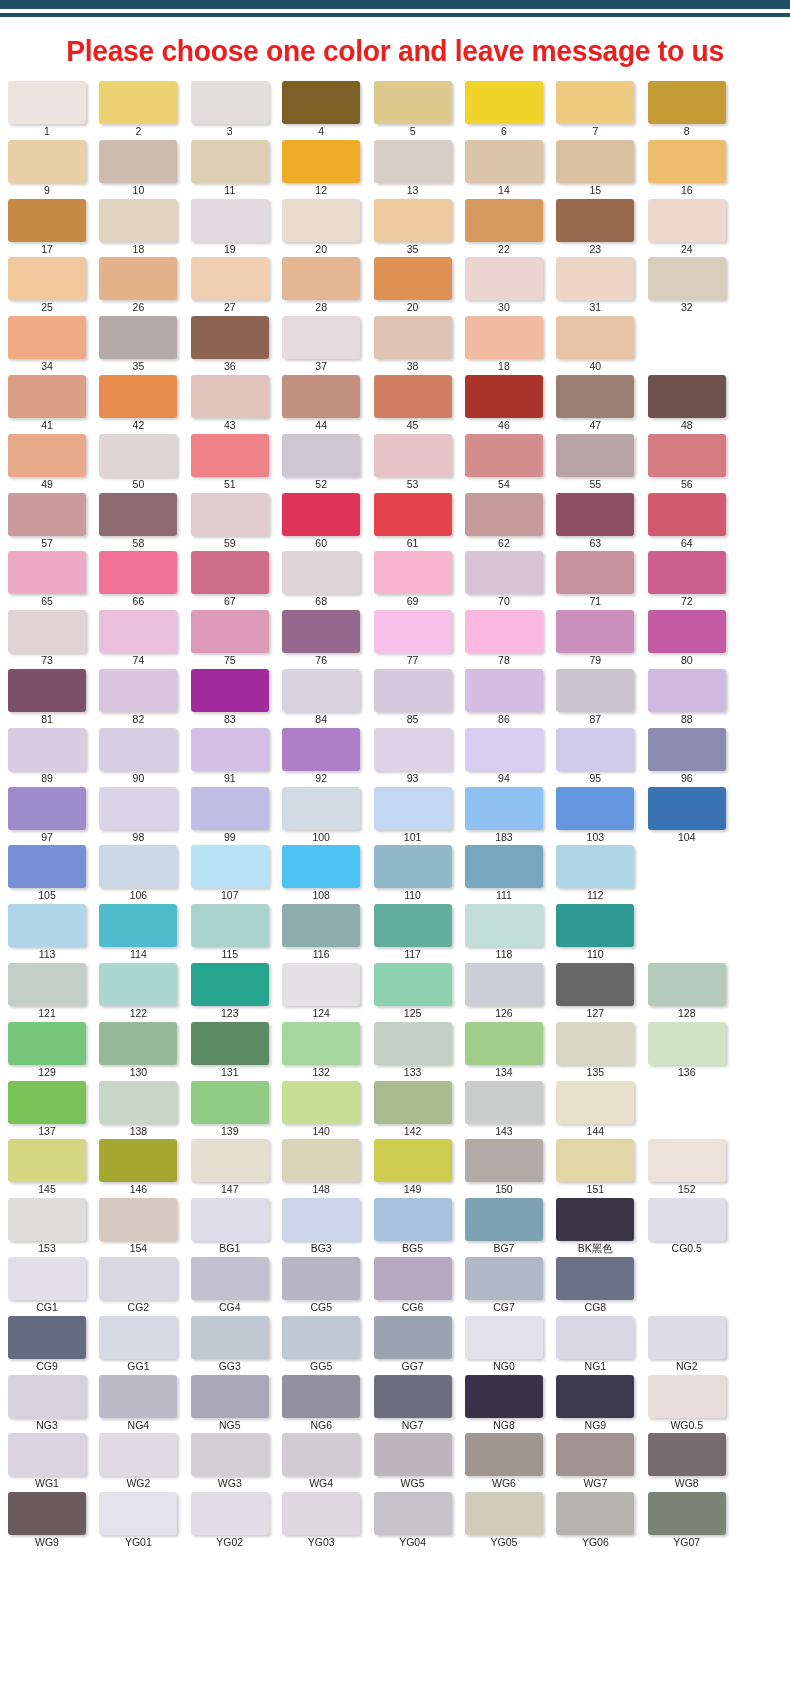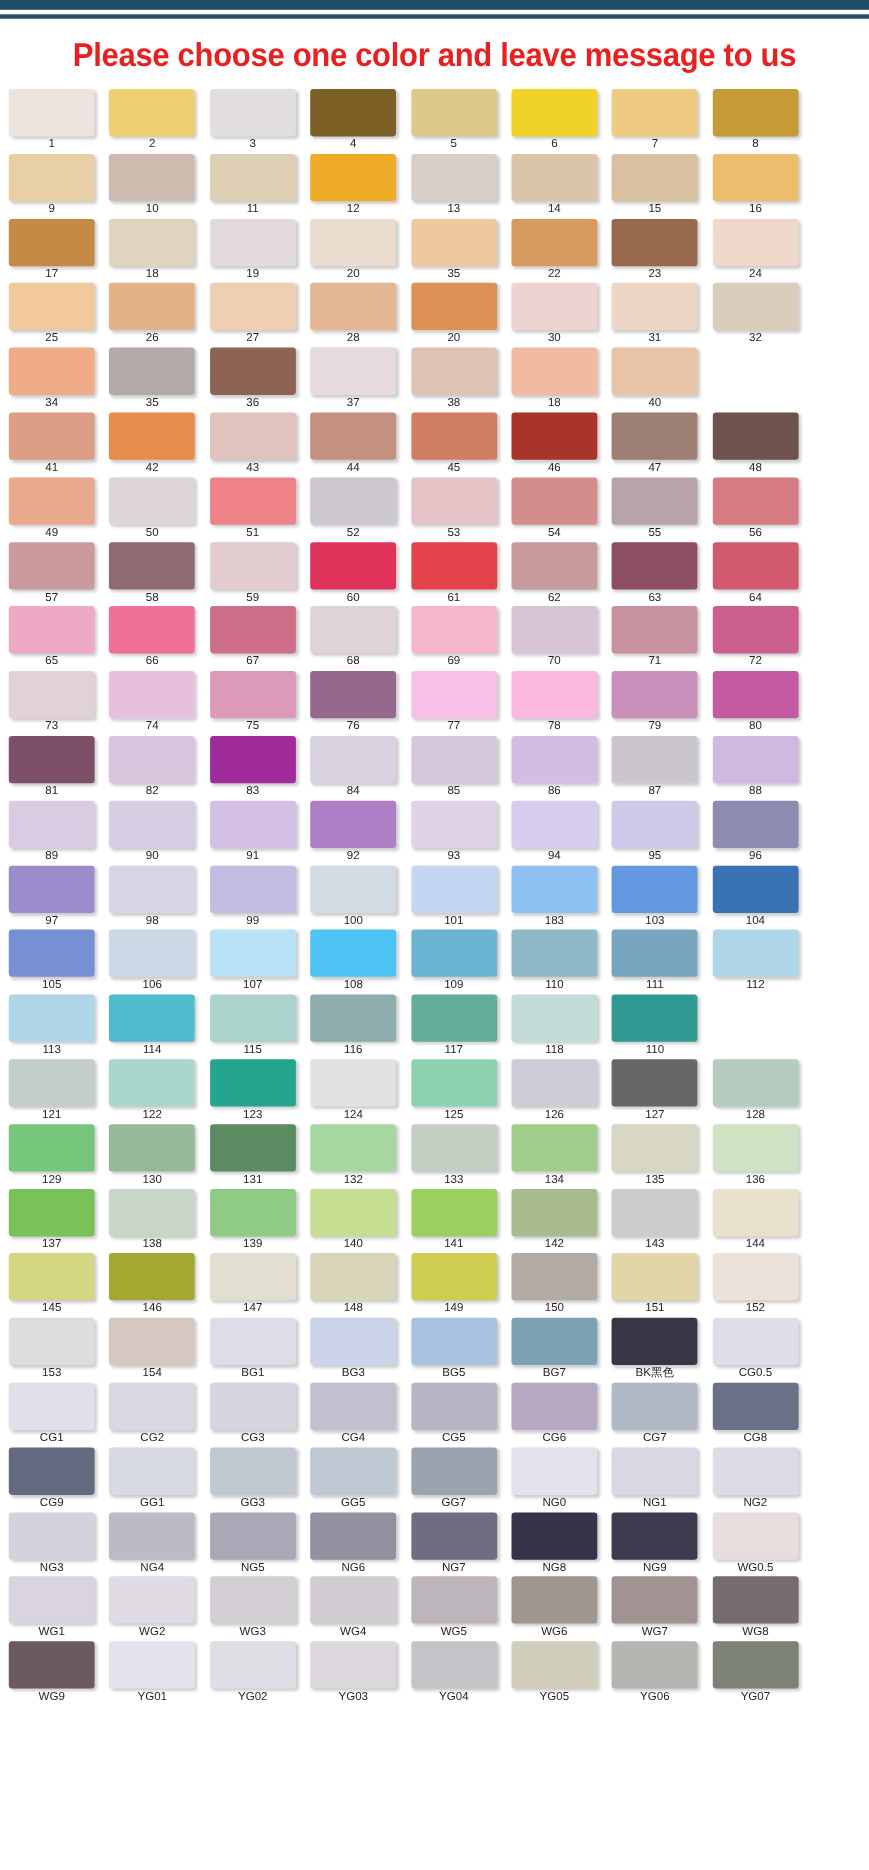--- a/index.html
+++ b/index.html
@@ -556,24 +556,20 @@
         </div>
         <div class="cell">
           <div class="chip" style="background-color: rgb(184, 226, 245);"></div>
           <div class="caption">107</div>
         </div>
         <div class="cell">
           <div class="chip" style="background-color: rgb(76, 195, 242);"></div>
           <div class="caption">108</div>
         </div>
         <div class="cell">
-          <div class="chip" style="background-color: rgb(107, 181, 210);"></div>
-          <div class="caption">109</div>
-        </div>
-        <div class="cell">
           <div class="chip" style="background-color: rgb(143, 185, 200);"></div>
           <div class="caption">110</div>
         </div>
         <div class="cell">
           <div class="chip" style="background-color: rgb(119, 166, 193);"></div>
           <div class="caption">111</div>
         </div>
         <div class="cell">
           <div class="chip" style="background-color: rgb(174, 214, 232);"></div>
           <div class="caption">112</div>
@@ -688,24 +684,20 @@
         </div>
         <div class="cell">
           <div class="chip" style="background-color: rgb(144, 203, 132);"></div>
           <div class="caption">139</div>
         </div>
         <div class="cell">
           <div class="chip" style="background-color: rgb(197, 222, 146);"></div>
           <div class="caption">140</div>
         </div>
         <div class="cell">
-          <div class="chip" style="background-color: rgb(155, 207, 94);"></div>
-          <div class="caption">141</div>
-        </div>
-        <div class="cell">
           <div class="chip" style="background-color: rgb(167, 187, 143);"></div>
           <div class="caption">142</div>
         </div>
         <div class="cell">
           <div class="chip" style="background-color: rgb(203, 204, 204);"></div>
           <div class="caption">143</div>
         </div>
         <div class="cell">
           <div class="chip" style="background-color: rgb(233, 224, 204);"></div>
           <div class="caption">144</div>
@@ -780,24 +772,20 @@
         </div>
       </div>
       <div class="row">
         <div class="cell">
           <div class="chip" style="background-color: rgb(226, 223, 234);"></div>
           <div class="caption">CG1</div>
         </div>
         <div class="cell">
           <div class="chip" style="background-color: rgb(217, 215, 226);"></div>
           <div class="caption">CG2</div>
-        </div>
-        <div class="cell">
-          <div class="chip" style="background-color: rgb(214, 212, 224);"></div>
-          <div class="caption">CG3</div>
         </div>
         <div class="cell">
           <div class="chip" style="background-color: rgb(194, 192, 206);"></div>
           <div class="caption">CG4</div>
         </div>
         <div class="cell">
           <div class="chip" style="background-color: rgb(183, 181, 195);"></div>
           <div class="caption">CG5</div>
         </div>
         <div class="cell">

